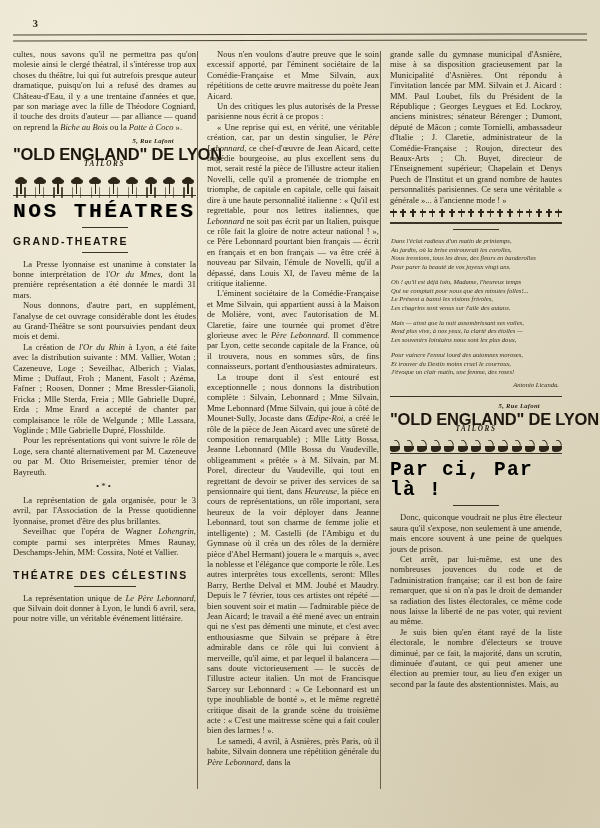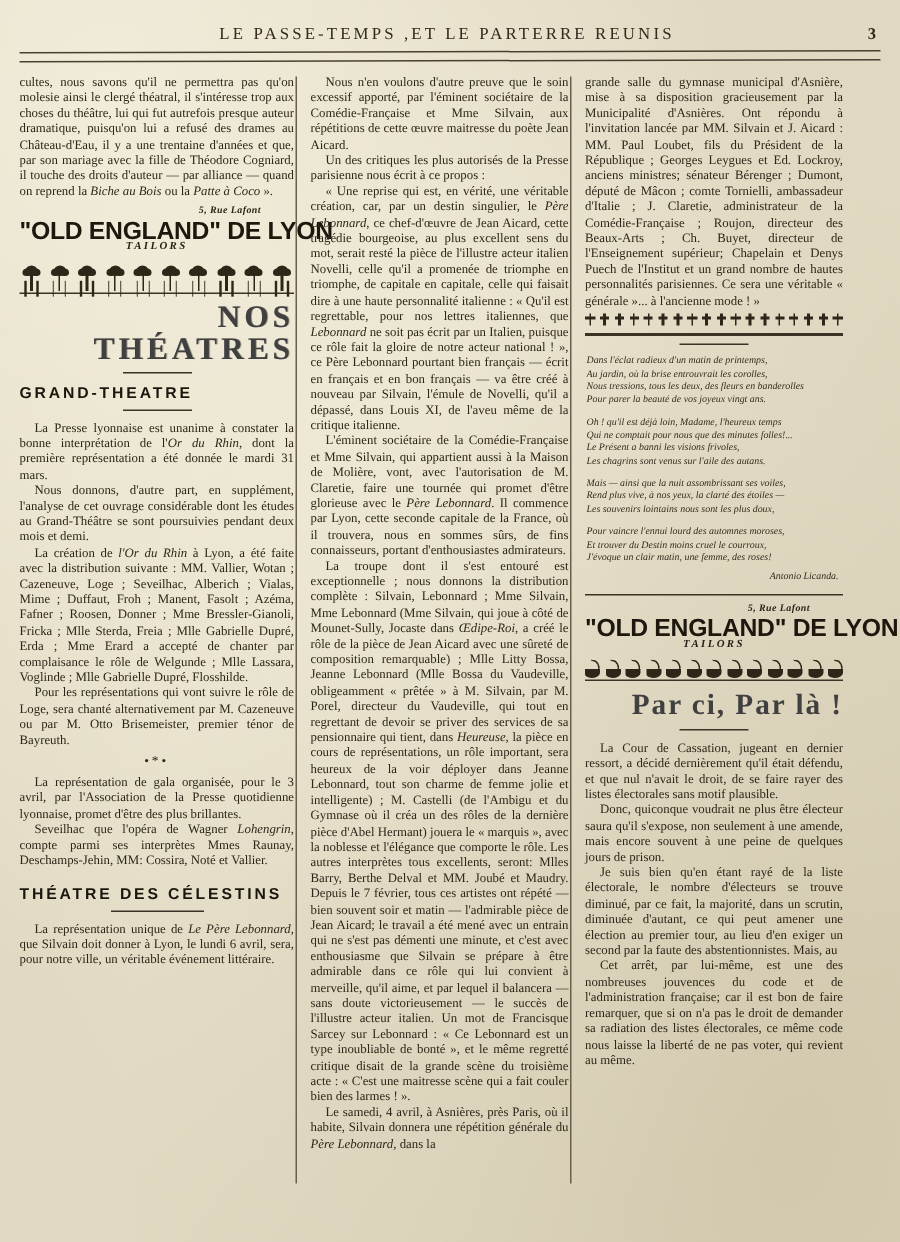--- a/index.html
+++ b/index.html
@@ -223,24 +223,24 @@
     width: 5px; height: 7px;
     border: 1.7px solid #2e2719;
     border-left-color: transparent;
     border-bottom-color: transparent;
     border-radius: 0 70% 0 0;
     transform: rotate(8deg);
   }
 
   
   .title-deco {
-    font-family: Liberation Serif, serif;
-    font-weight: bold;
-    text-align: right;
-    color: #404040;
+    font-family: Liberation Mono, monospace;
+    font-weight: bold;
+    text-align: left;
+    color: #000000;
     line-height: 1;
   }
   .title-nostheatres {
     font-size: 21px;
     letter-spacing: 2.6px;
     margin: 5px 0 2px 0;
     text-shadow: 0.7px 0 0 rgba(20,16,10,.35);
   }
   .title-unmatin {
     font-size: 14.5px;
@@ -299,21 +299,20 @@
     padding-right: 3px;
     margin-top: -2px;
   }
 </style>
 </head>
 <body>
 
 <div class="page">
 
   <div class="masthead">
-    <div class="masthead-title">LE PASSE-TEMPS ,ET LE PARTERRE REUNIS</div>
     <div class="page-number">3</div>
   </div>
   <div class="rule-double"></div>
 
   <div class="columns">
 
     <div class="col left">
 
       <p class="body noind"><span>cultes, nous savons qu'il ne permettra pas qu'on molesie ainsi le clergé théatral, il s'intéresse trop aux choses du théâtre, lui qui fut autrefois presque auteur dramatique, puisqu'on lui a refusé des drames au Château-d'Eau, il y a une trentaine d'années et que, par son mariage avec la fille de Théodore Cogniard, il touche des droits d'auteur — par alliance — quand on reprend la </span><span class="it">Biche au Bois</span><span> ou la </span><span class="it">Patte à Coco</span><span> ».</span></p>
 
@@ -335,21 +334,21 @@
           <i></i>
           <i></i>
       </div>
 
       <div class="title-deco title-nostheatres">NOS THÉATRES</div>
       <div class="rule-short"></div>
 
       <div class="subtitle-deco">GRAND-THEATRE</div>
       <div class="rule-short"></div>
 
-      <p class="body"><span>La Presse lyonnaise est unanime à constater la bonne interprétation de l'</span><span class="it">Or du Rhin</span><span>, dont la première représentation a été donnée le mardi 31 mars.</span></p>
+      <p class="body"><span>La Presse lyonnaise est unanime à constater la bonne interprétation de l'</span><span class="it">Or du Mmes</span><span>, dont la première représentation a été donnée le mardi 31 mars.</span></p>
       <p class="body">Nous donnons, d'autre part, en supplément, l'analyse de cet ouvrage considérable dont les études au Grand-Théâtre se sont poursuivies pendant deux mois et demi.</p>
       <p class="body"><span>La création de </span><span class="it">l'Or du Rhin</span><span> à Lyon, a été faite avec la distribution suivante : MM. Vallier, Wotan ; Cazeneuve, Loge ; Seveilhac, Alberich ; Vialas, Mime ; Duffaut, Froh ; Manent, Fasolt ; Azéma, Fafner ; Roosen, Donner ; Mme Bressler-Gianoli, Fricka ; Mlle Sterda, Freia ; Mlle Gabrielle Dupré, Erda ; Mme Erard a accepté de chanter par complaisance le rôle de Welgunde ; Mlle Lassara, Voglinde ; Mlle Gabrielle Dupré, Flosshilde.</span></p>
       <p class="body">Pour les représentations qui vont suivre le rôle de Loge, sera chanté alternativement par M. Cazeneuve ou par M. Otto Brisemeister, premier ténor de Bayreuth.</p>
 
       <div class="sep-dots">•*•</div>
 
       <p class="body">La représentation de gala organisée, pour le 3 avril, par l'Association de la Presse quotidienne lyonnaise, promet d'être des plus brillantes.</p>
       <p class="body"><span>Seveilhac que l'opéra de Wagner </span><span class="it">Lohengrin</span><span>, compte parmi ses interprètes Mmes Raunay, Deschamps-Jehin, MM: Cossira, Noté et Vallier.</span></p>
 
       <div class="subtitle-deco" style="margin-top:11px">THÉATRE DES CÉLESTINS</div>
@@ -439,20 +438,19 @@
           <i></i>
           <i></i>
           <i></i>
           <i></i>
           <i></i>
       </div>
 
       <div class="title-deco title-parci">Par ci, Par là !</div>
       <div class="rule-short"></div>
 
-      <p class="body">La Cour de Cassation, jugeant en dernier ressort, a décidé dernièrement qu'il était défendu, et que nul n'avait le droit, de se faire rayer des listes électorales sans motif plausible.</p>
       <p class="body">Donc, quiconque voudrait ne plus être électeur saura qu'il s'expose, non seulement à une amende, mais encore souvent à une peine de quelques jours de prison.</p>
+      <p class="body">Cet arrêt, par lui-même, est une des nombreuses jouvences du code et de l'administration française; car il est bon de faire remarquer, que si on n'a pas le droit de demander sa radiation des listes électorales, ce même code nous laisse la liberté de ne pas voter, qui revient au même.</p>
       <p class="body">Je suis bien qu'en étant rayé de la liste électorale, le nombre d'électeurs se trouve diminué, par ce fait, la majorité, dans un scrutin, diminuée d'autant, ce qui peut amener une élection au premier tour, au lieu d'en exiger un second par la faute des abstentionnistes. Mais, au</p>
-      <p class="body">Cet arrêt, par lui-même, est une des nombreuses jouvences du code et de l'administration française; car il est bon de faire remarquer, que si on n'a pas le droit de demander sa radiation des listes électorales, ce même code nous laisse la liberté de ne pas voter, qui revient au même.</p>
     </div>
 
   </div>
 </div>
 
 </body></html>

